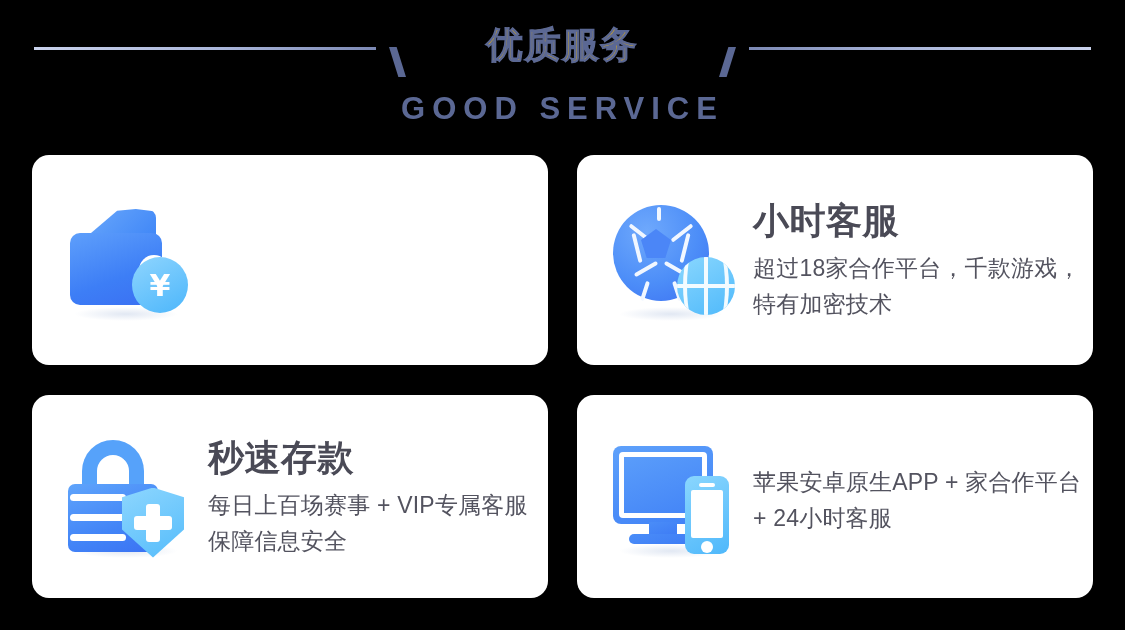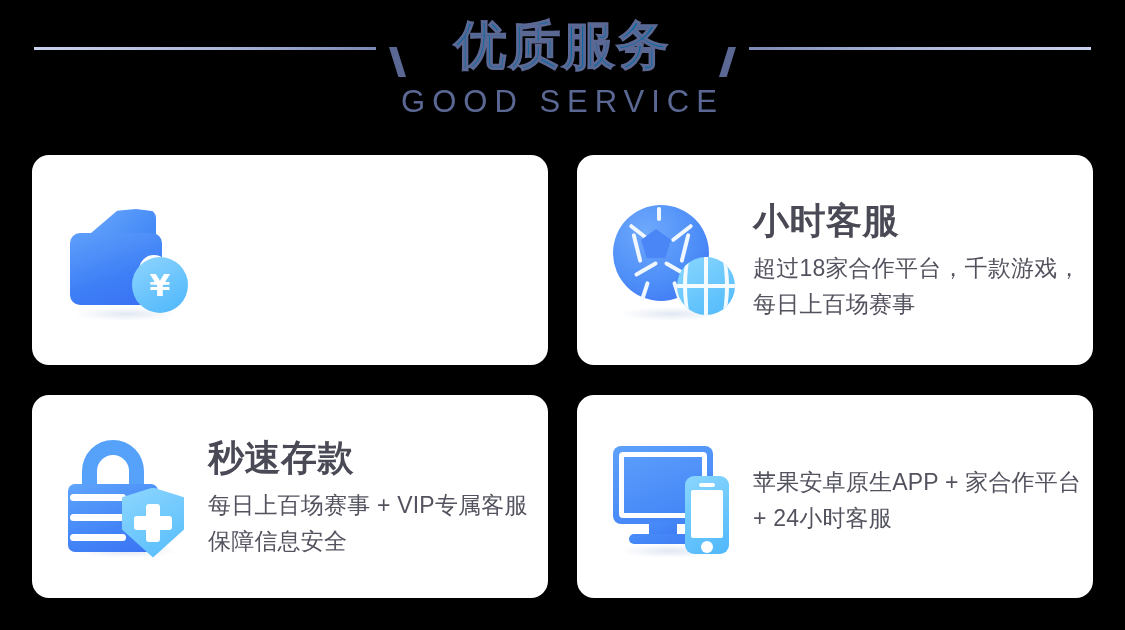--- a/index.html
+++ b/index.html
@@ -13,32 +13,32 @@
 
   
   .header {
     position: absolute; left: 0; top: 0; width: 1125px; height: 140px;
   }
   .hdr-center {
     position: absolute; left: 0; right: 0; top: 8px;
     display: flex; flex-direction: column; align-items: center;
   }
   .title-cn {
-    font-size: 52px;
+    font-size: 36px;
     font-weight: bold;
-    color: #0369a1;
+    color: #eab308;
     letter-spacing: 2px;
     line-height: 74px;
     font-family: "DejaVu Sans", "Liberation Sans", sans-serif;
     -webkit-text-stroke: 1.2px #5b6894;
   }
   .title-en {
-    margin-top: 2px;
+    margin-top: 9px;
     font-size: 31px;
-    font-weight: normal;
+    font-weight: bold;
     color: #5b6894;
     letter-spacing: 7px;
     line-height: 36px;
     font-family: "Liberation Sans", sans-serif;
   }
 
   
   .deco { position: absolute; top: 47px; height: 34px; }
   .deco-left  { left: 34px;  width: 372px; }
   .deco-right { right: 34px; width: 372px; }
@@ -311,21 +311,21 @@
           <div class="b-basket">
             <i class="v"></i>
               <i class="h"></i>
               <i class="a1"></i>
               <i class="a2"></i>
           </div>
         </div>
       </div>
       <div class="card-text">
         <div class="card-title">小时客服</div>
-        <div class="card-sub wide">超过18家合作平台，千款游戏，每日上百场赛事</div>
+        <div class="card-sub wide">超过18家合作平台，千款游戏，特有加密技术</div>
       </div>
     </div>
 
     <div class="card">
       <div class="icon-wrap">
         <div class="ico">
           <div class="shadow-blur"></div>
           <div class="l-shackle"></div>
           <div class="l-body"></div>
           <div class="l-line l-l1"></div>

